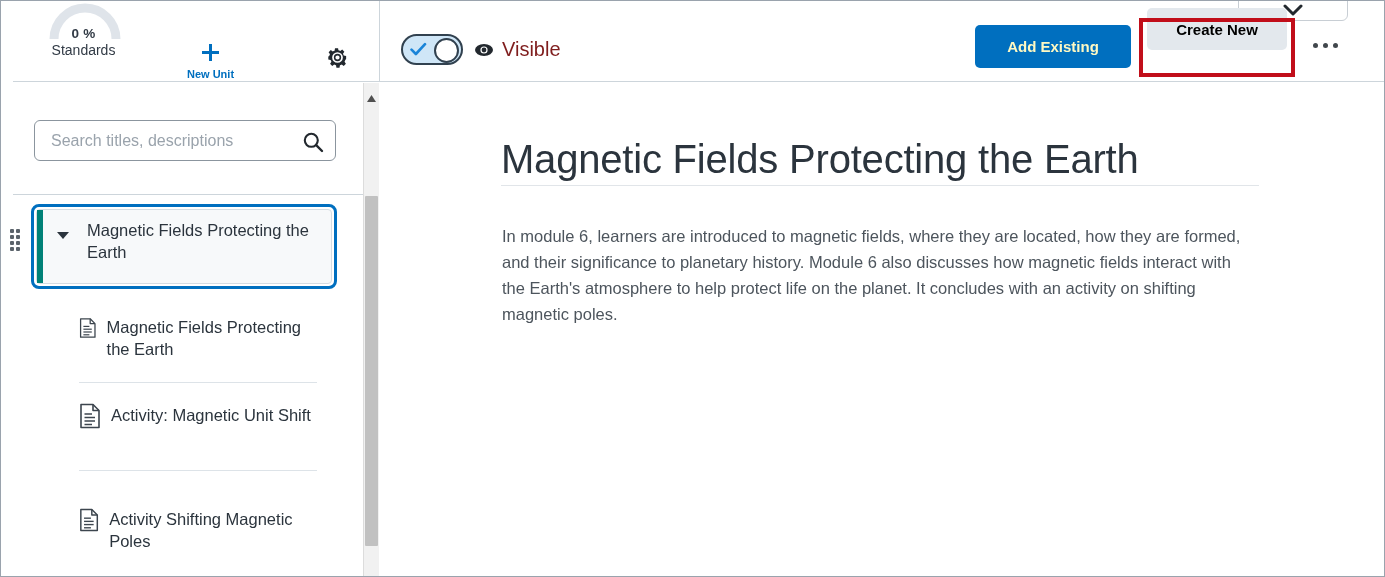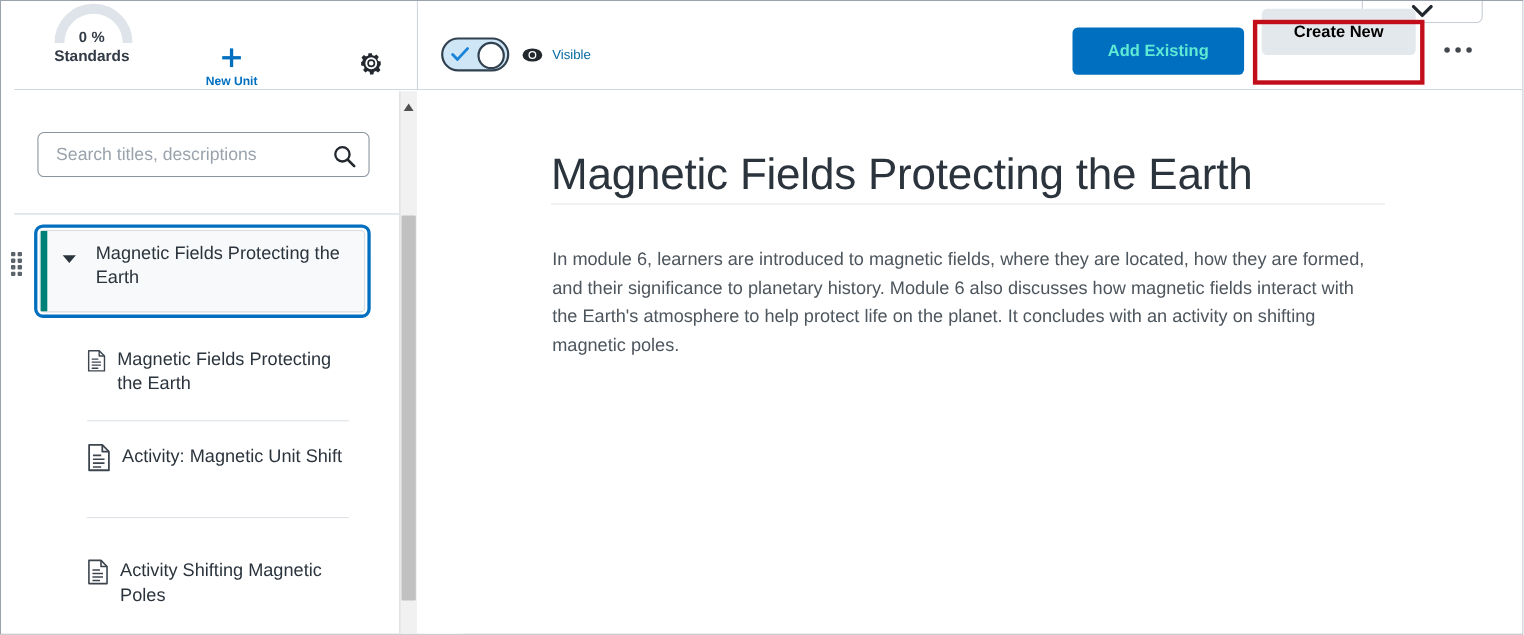--- a/index.html
+++ b/index.html
@@ -69,21 +69,21 @@
     color: #313a45;
     line-height: 1.22;
   }
   .gauge-pct {
     font-size: 13.5px;
     font-weight: bold;
     letter-spacing: 0.2px;
   }
   .gauge-label {
     font-size: 14px;
-    font-weight: bold;
+    font-weight: normal;
   }
 
   
   .new-unit {
     position: absolute;
     left: 186px; top: 42px;
     display: flex;
     align-items: center;
     gap: 6px;
     color: #006fbf;
@@ -134,42 +134,42 @@
     width: 25px; height: 25px;
     border-radius: 50%;
     background: #ffffff;
     border: 2px solid #31414f;
     box-sizing: border-box;
   }
   .visible-label {
     display: flex;
     align-items: center;
     gap: 8px;
-    color: #0369a1;
-    font-size: 12px;
+    color: #7f1d1d;
+    font-size: 20px;
   }
 
   
   .btn {
     position: absolute;
     display: flex;
     align-items: center;
     justify-content: center;
     border-radius: 5px;
     font-size: 15px;
     font-weight: bold;
     cursor: pointer;
     user-select: none;
     box-sizing: border-box;
   }
   .btn-primary {
     left: 974px; top: 24px;
     width: 156px; height: 43px;
     background: #006fbf;
-    color: #5eead4;
+    color: #fef9c3;
   }
   .btn-secondary {
     left: 1146px; top: 7px;
     width: 140px; height: 42px;
     background: #e3e8ed;
     color: #000000;
   }
   .highlight-box {
     position: absolute;
     left: 1138px; top: 17px;

